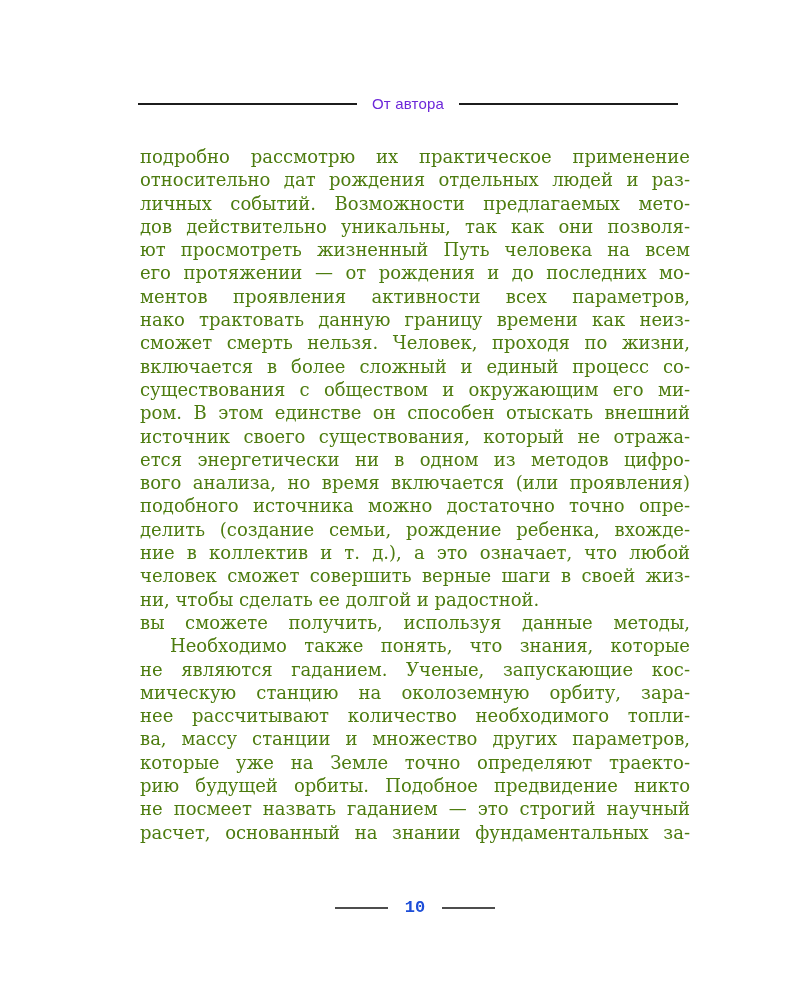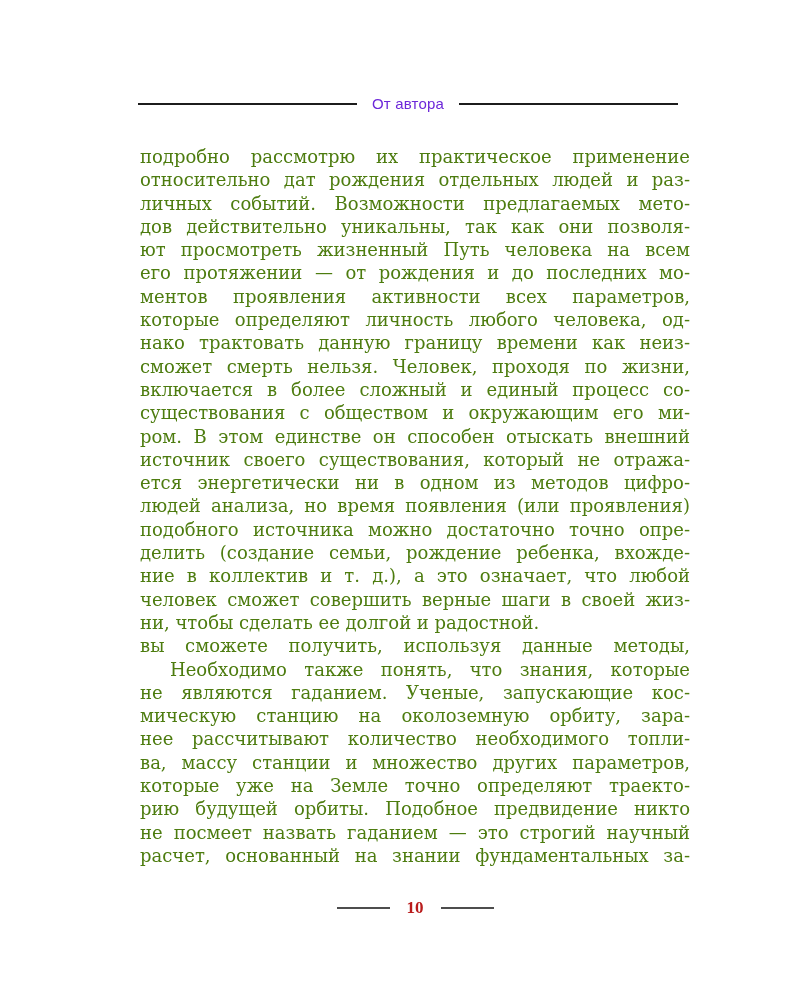--- a/index.html
+++ b/index.html
@@ -69,24 +69,24 @@
     align-items: center;
     justify-content: center;
     gap: 17px;
   }
   .footer-rule {
     width: 53px;
     height: 2px;
     background: #4d4d4d;
   }
   .footer-number {
-    font-family: Liberation Serif, serif;
+    font-family: Liberation Mono, monospace;
     font-weight: bold;
     font-size: 17px;
-    color: #b91c1c;
+    color: #1d4ed8;
   }
 </style>
 </head>
 <body>
 
 <div class="page">
 
   <div class="running-header">
     <div class="header-rule"></div>
     <div class="header-title">От автора</div>
@@ -95,29 +95,28 @@
 
   <div class="body-text">
       <div class="para">
         <div class="line">подробно рассмотрю их практическое применение</div>
         <div class="line">относительно дат рождения отдельных людей и раз-</div>
         <div class="line">личных событий. Возможности предлагаемых мето-</div>
         <div class="line">дов действительно уникальны, так как они позволя-</div>
         <div class="line">ют просмотреть жизненный Путь человека на всем</div>
         <div class="line">его протяжении — от рождения и до последних мо-</div>
         <div class="line">ментов проявления активности всех параметров,</div>
-        <div class="line">которые определяют личность любого человека, од-</div>
         <div class="line">нако трактовать данную границу времени как неиз-</div>
         <div class="line">сможет смерть нельзя. Человек, проходя по жизни,</div>
         <div class="line">включается в более сложный и единый процесс со-</div>
         <div class="line">существования с обществом и окружающим его ми-</div>
         <div class="line">ром. В этом единстве он способен отыскать внешний</div>
         <div class="line">источник своего существования, который не отража-</div>
         <div class="line">ется энергетически ни в одном из методов цифро-</div>
-        <div class="line">людей анализа, но время появления (или проявления)</div>
+        <div class="line">вого анализа, но время включается (или проявления)</div>
         <div class="line">подобного источника можно достаточно точно опре-</div>
         <div class="line">делить (создание семьи, рождение ребенка, вхожде-</div>
         <div class="line">ние в коллектив и т. д.), а это означает, что любой</div>
         <div class="line">человек сможет совершить верные шаги в своей жиз-</div>
         <div class="line no-just">ни, чтобы сделать ее долгой и радостной.</div>
       </div>
       <div class="para">
         <div class="line">вы сможете получить, используя данные методы,</div>
         <div class="line indent">Необходимо также понять, что знания, которые</div>
         <div class="line">не являются гаданием. Ученые, запускающие кос-</div>

